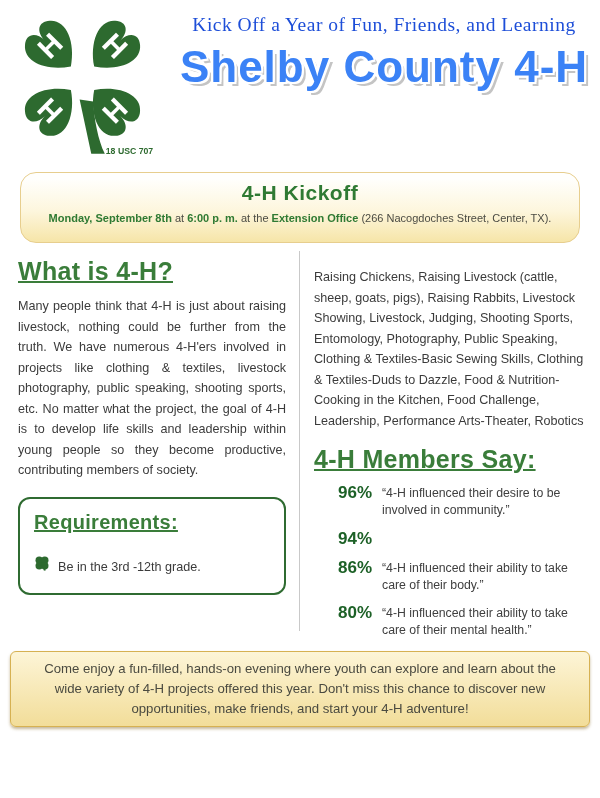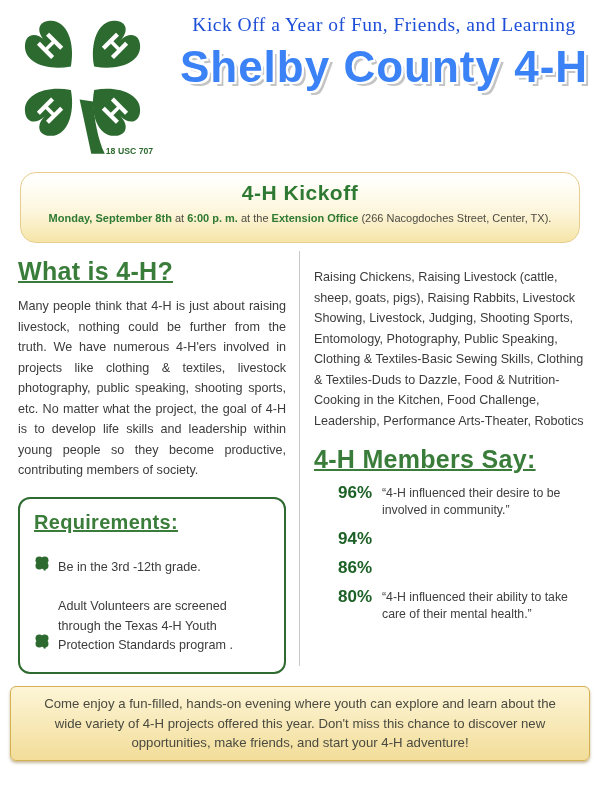--- a/index.html
+++ b/index.html
@@ -147,49 +147,38 @@
             <svg width="16" height="16" viewBox="0 0 20 20" fill="#2d6a2f">
                 <circle cx="6.6" cy="6.6" r="4.7"></circle>
                 <circle cx="13.4" cy="6.6" r="4.7"></circle>
                 <circle cx="6.6" cy="13.4" r="4.7"></circle>
                 <circle cx="13.4" cy="13.4" r="4.7"></circle>
                 <path d="M10 11 L12.4 19.6 l2.6-.6 c-1.7-2.2 -2.4-4.6 -2.4-7z"></path>
               </svg>
           </span>
           <span>Be in the 3rd -12th grade.</span>
         </div>
-        <div class="req-item">
-          <span class="bullet">
-            <svg width="16" height="16" viewBox="0 0 20 20" fill="#2d6a2f">
-                <circle cx="6.6" cy="6.6" r="4.7"></circle>
-                <circle cx="13.4" cy="6.6" r="4.7"></circle>
-                <circle cx="6.6" cy="13.4" r="4.7"></circle>
-                <circle cx="13.4" cy="13.4" r="4.7"></circle>
-                <path d="M10 11 L12.4 19.6 l2.6-.6 c-1.7-2.2 -2.4-4.6 -2.4-7z"></path>
-              </svg>
-          </span>
-          <span>Adult Volunteers are screened through the Texas 4-H Youth Protection  Standards program .</span>
-        </div>
       </div>
     </div>
 
     <div class="col-right">
       <div class="body-text">Raising Chickens, Raising Livestock (cattle, sheep, goats, pigs), Raising Rabbits, Livestock Showing, Livestock, Judging, Shooting Sports, Entomology, Photography, Public Speaking, Clothing &amp; Textiles-Basic Sewing Skills, Clothing &amp; Textiles-Duds to Dazzle, Food &amp; Nutrition-Cooking in the Kitchen, Food Challenge, Leadership, Performance Arts-Theater, Robotics</div>
 
       <div class="sec-heading members-heading">4-H Members Say:</div>
 
       <div class="stat-row">
         <span class="stat-pct">96%</span>
         <span class="stat-quote">“4-H influenced their desire to be involved in community.”</span>
       </div>
       <div class="stat-row">
         <span class="stat-pct">94%</span>
       </div>
       <div class="stat-row">
         <span class="stat-pct">86%</span>
+        <span class="stat-quote">“4-H influenced their ability to take care of their body.”</span>
       </div>
       <div class="stat-row">
         <span class="stat-pct">80%</span>
         <span class="stat-quote">“4-H influenced their ability to take care of their mental health.”</span>
       </div>
     </div>
   </div>
 
   <div class="cta-banner">Come enjoy a fun-filled, hands-on evening where youth can explore and learn about the wide variety of 4-H projects offered this year. Don't miss this chance to discover new opportunities, make friends, and start your 4-H adventure!</div>
 

